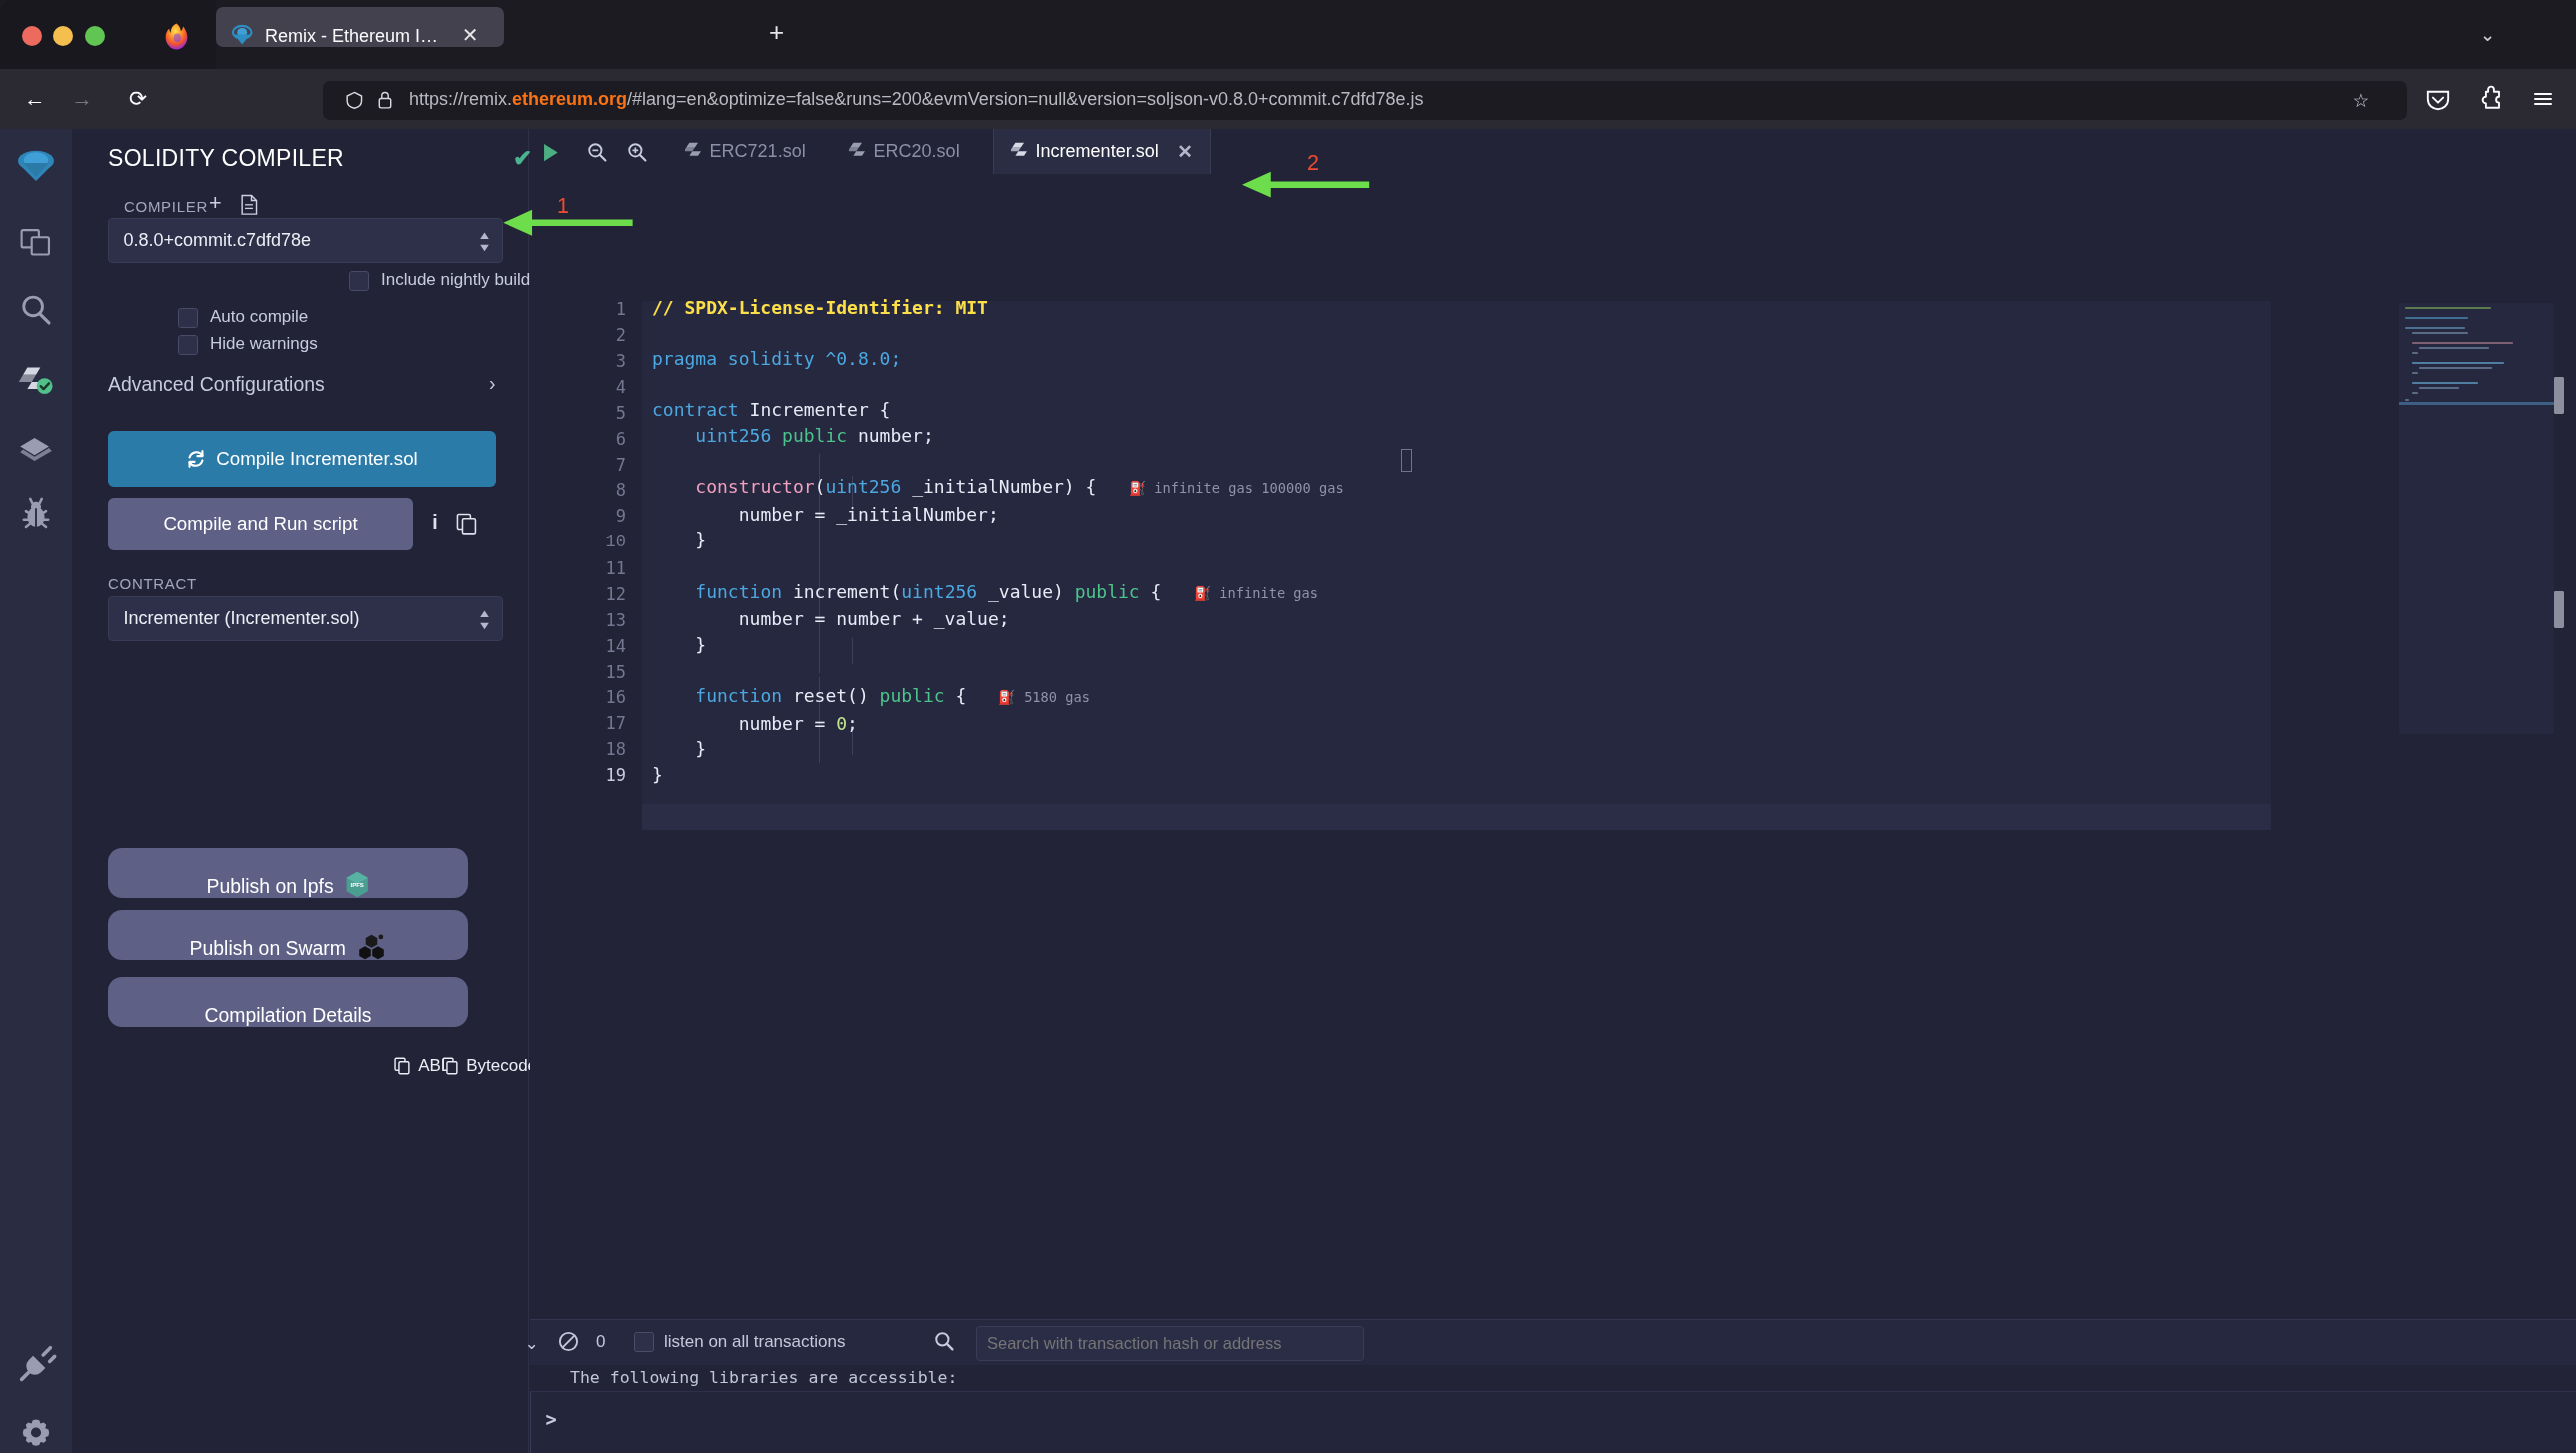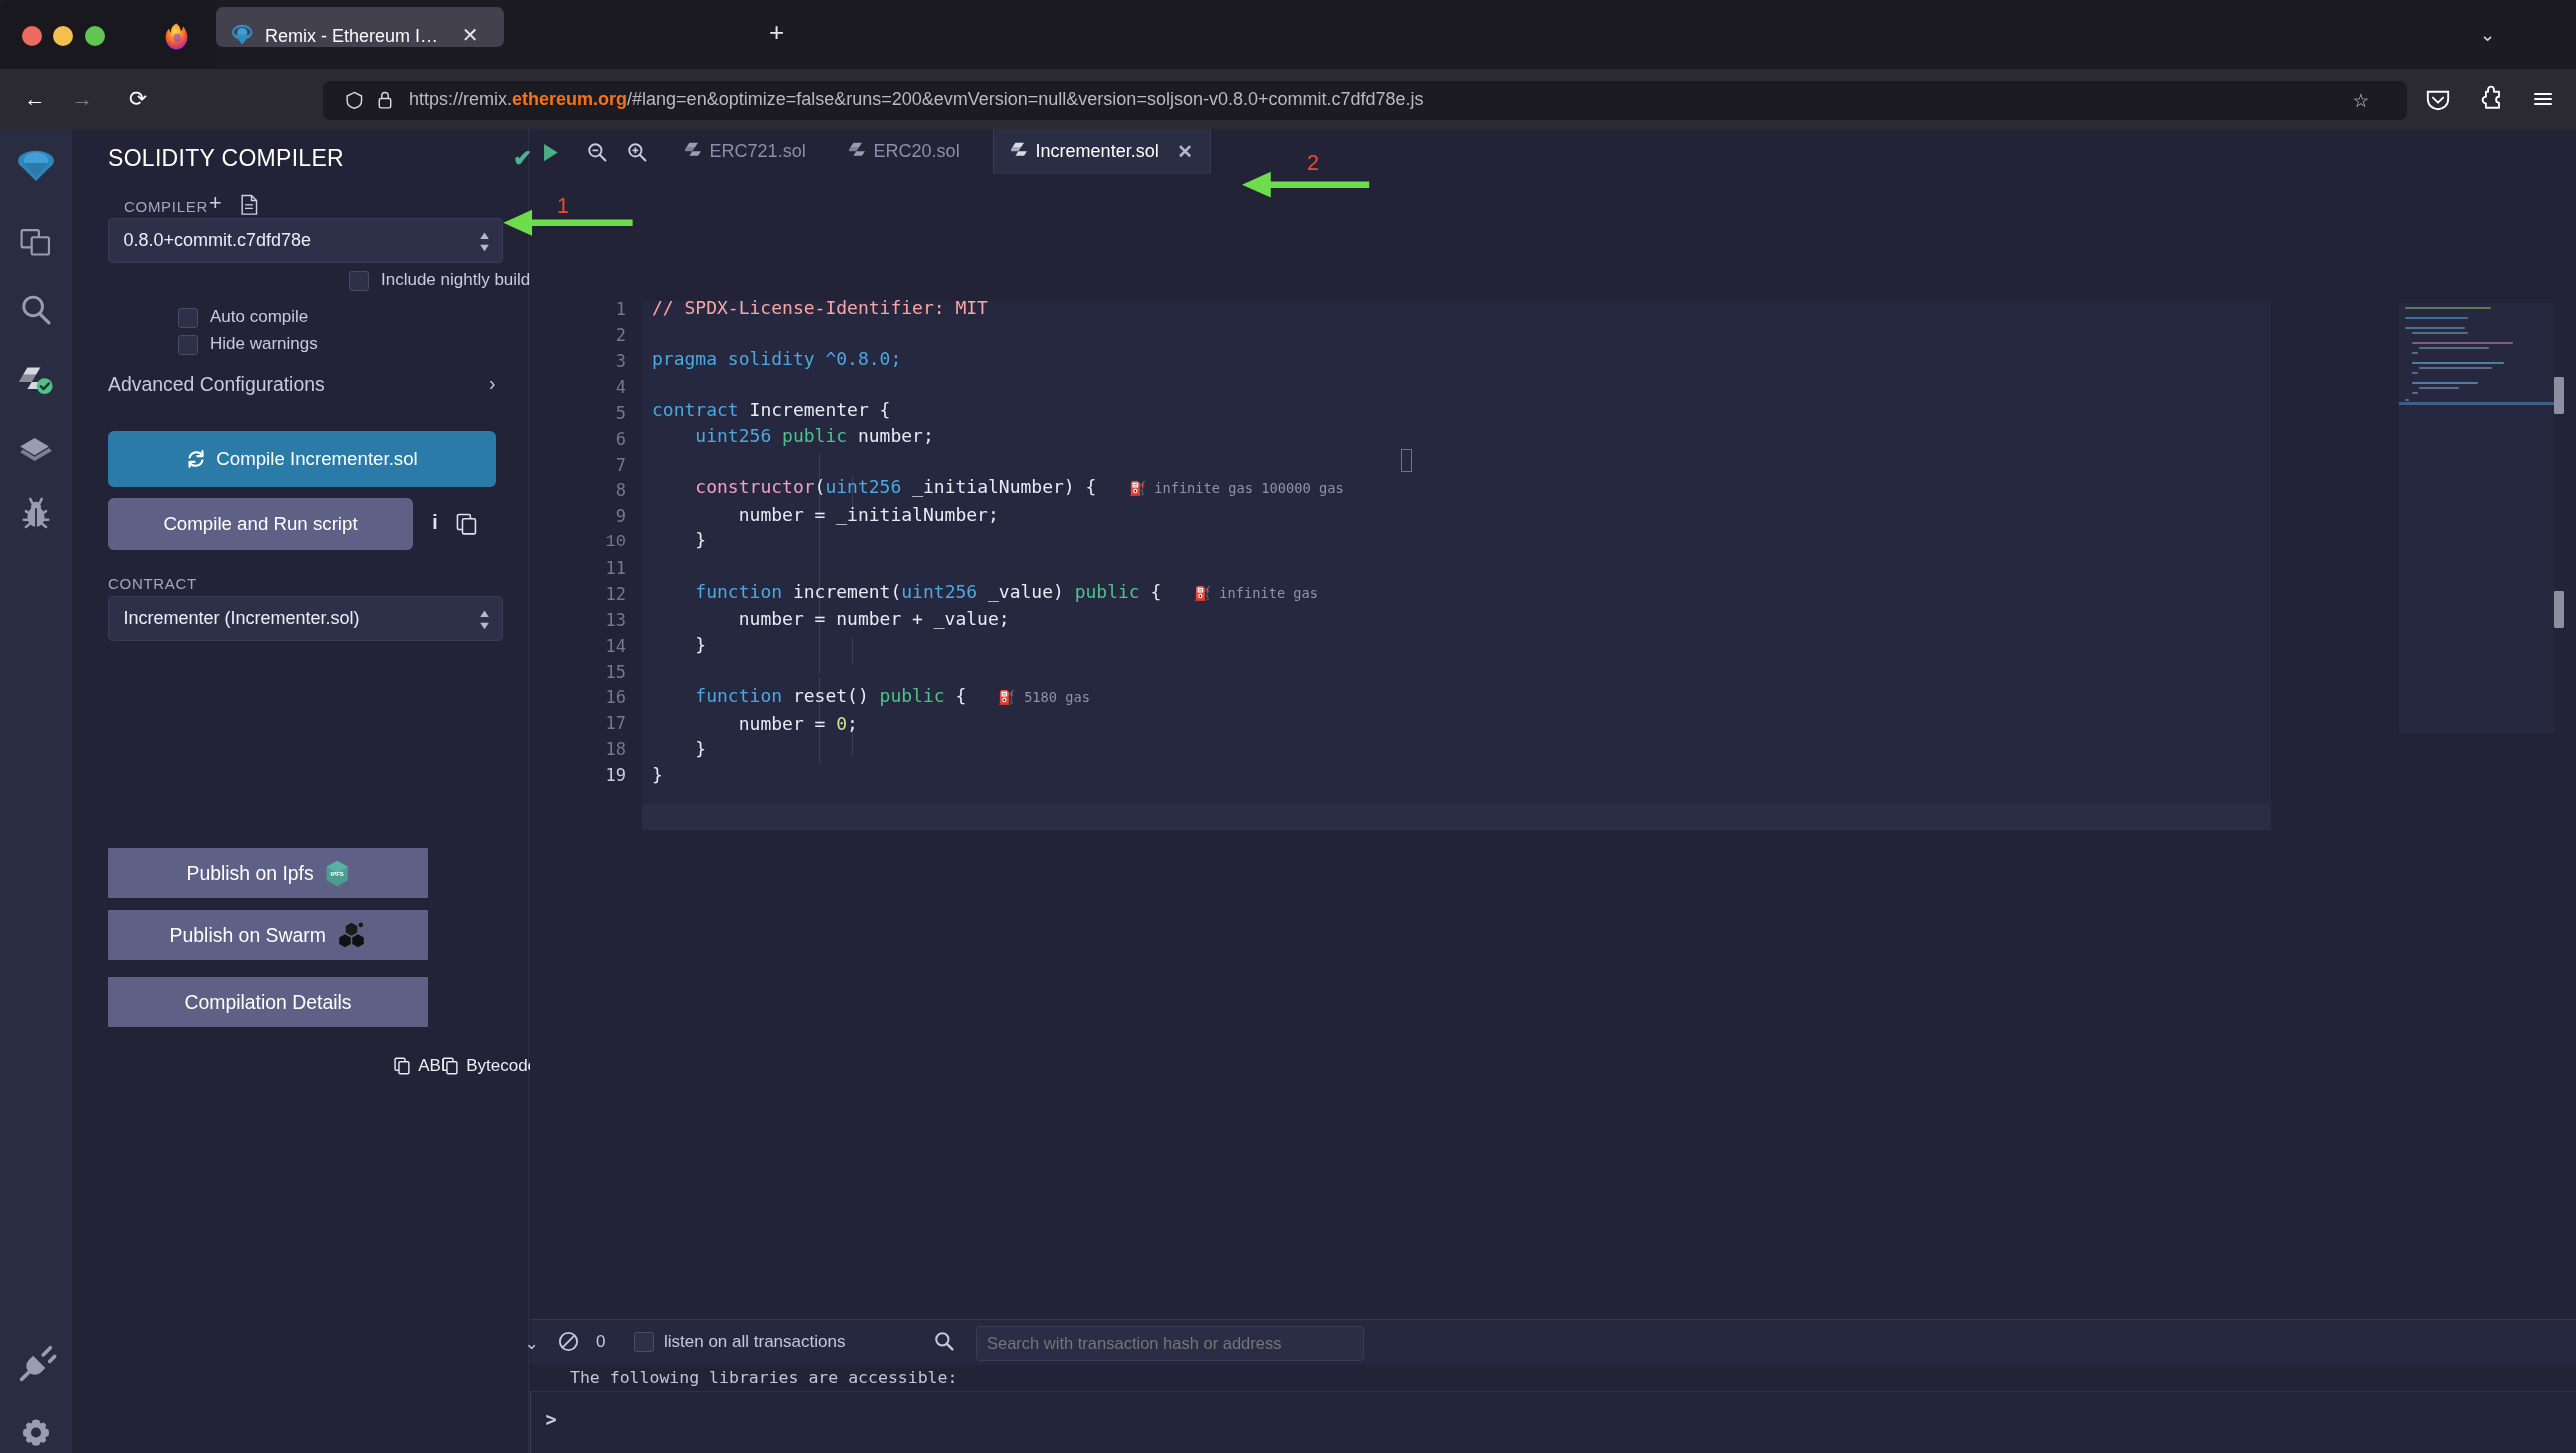--- a/index.html
+++ b/index.html
@@ -188,24 +188,24 @@
   #contract-label {
     position:absolute; left:36px; top:446px; color:#a3a6bd;
     font-size:15px; letter-spacing:0.7px;
   }
   #contract-select { left:36px; top:467px; width:395px; height:45px; }
   #contract-select-text {
     position:absolute; left:14.4px; top:10.8px; color:#eceef6; font-size:18px;
   }
 
   .pub-btn {
-    position:absolute; left:36px; width:320px; height:50px;
-    background:#5e6085; border-radius:1px; border:none;
+    position:absolute; left:36px; width:360px; height:50px;
+    background:#5e6085; border-radius:14px; border:none;
     color:#fff; font-size:19.4px; font-family:"Liberation Sans",sans-serif;
-    display:flex; align-items:center; justify-content:center; gap:11.5px;
+    display:flex; align-items:flex-end; justify-content:center; gap:11.5px;
   }
   #btn-ipfs  { top:719px; }
   #btn-swarm { top:781px; }
   #btn-details{ top:848px; }
 
   #ipfs-badge {
     width:24.4px; height:27px; position:relative; display:inline-block;
   }
   #swarm-badge { width:29px; height:26px; display:inline-block; position:relative; }
 
@@ -263,21 +263,21 @@
     color:#74778f; font-size:17px; font-family:"DejaVu Sans Mono", monospace;
   }
   .lnum.cur { color:#c9cbdd; }
 
   #code-text {
     position:absolute; left:122px; top:121px;
     font-family:"DejaVu Sans Mono", monospace;
     font-size:18px; line-height:25.6px; white-space:pre;
     color:#d3d6e6;
   }
-  .c-comment { color:#fca5a5; }
+  .c-comment { color:#fde047;font-weight:bold; }
   .c-kw      { color:#4ca8e0; }
   .c-type    { color:#4ca8e0; }
   .c-fn      { color:#f2a0bf; }
   .c-mod     { color:#4cc38a; }
   .c-num     { color:#c3e88d; }
   .c-white   { color:#e8eaf5; }
   .gas-hint  {
     color:#8f92a8; font-size:13.7px; font-family:"DejaVu Sans Mono", monospace;
   }
   .indent-guide {

